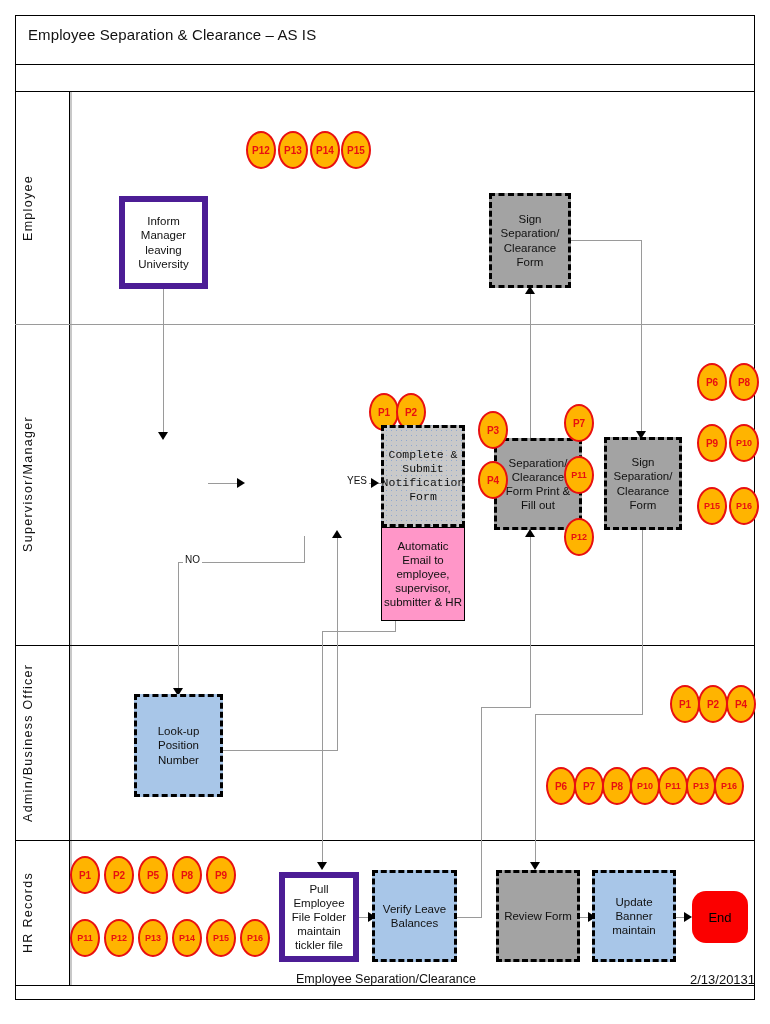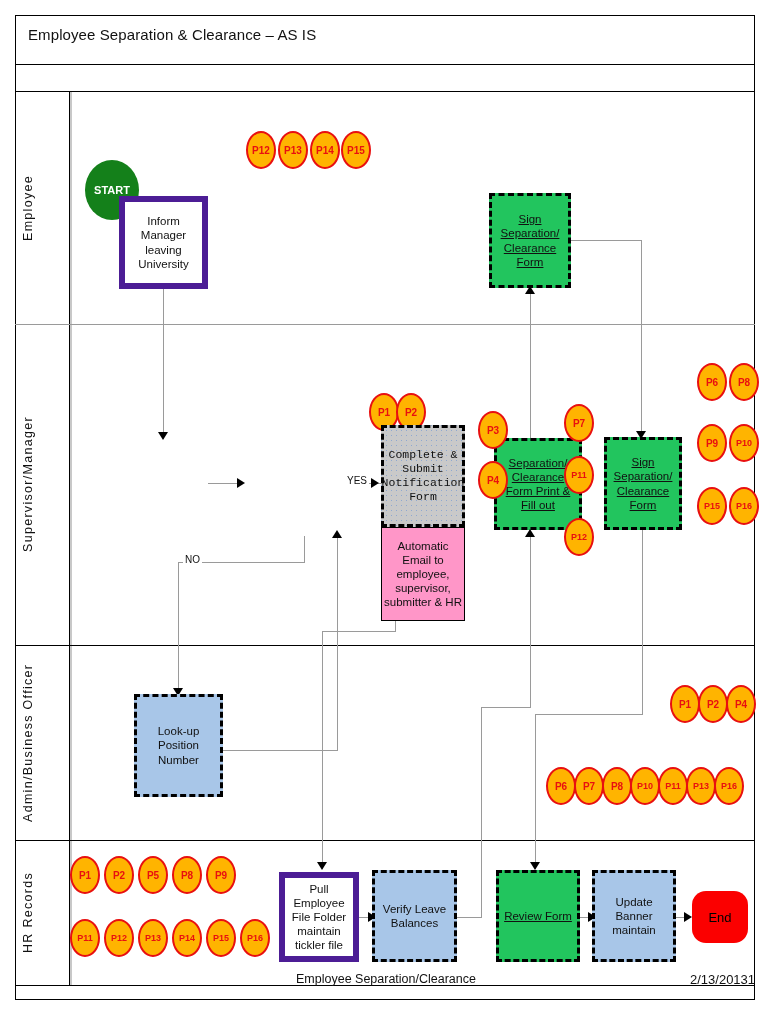--- a/index.html
+++ b/index.html
@@ -38,21 +38,21 @@
              border-left:2px solid #c8c8c8;}
 
   
   .node{position:absolute;box-sizing:border-box;display:flex;
         align-items:center;justify-content:center;text-align:center;
         font-size:11.5px;line-height:1.22;color:#111;padding:2px;}
   .node.dash{border:3px dashed #000;}
   .node.solid{border:6px solid #4c1d95;}
   .node.thin{border:1.5px solid #000;}
 
-  .fill-peach{background:#22c55e;text-decoration:underline;}
+  .fill-peach{background:#a3a3a3;}
   .fill-green{background:#C9D69B;}
   .fill-blue{background:#A8C6E8;}
   .fill-pink{background:#FF96C8;}
   .fill-white{background:#ffffff;}
   .fill-gray{background:#C9C9C9;
     background-image:radial-gradient(#8fa8cf 0.9px, transparent 1px);
     background-size:5px 5px;}
 
   
   .term{position:absolute;display:flex;align-items:center;justify-content:center;
@@ -116,21 +116,20 @@
   <div class="lane-label" style="top:92px;height:232px;">Employee</div>
   <div class="lane-label" style="top:324px;height:321px;">Supervisor/Manager</div>
   <div class="lane-label" style="top:645px;height:195px;">Admin/Business Officer</div>
   <div class="lane-label" style="top:840px;height:145px;">HR Records</div>
 
   <div class="badge" style="left:246px;top:131px;">P12</div>
   <div class="badge" style="left:278px;top:131px;">P13</div>
   <div class="badge" style="left:310px;top:131px;">P14</div>
   <div class="badge" style="left:341px;top:131px;">P15</div>
 
-  <div class="term start" style="left:85px;top:160px;width:54px;height:60px;">START</div>
 
   <div class="node solid fill-white" style="left:119px;top:196px;width:89px;height:93px;">Inform Manager leaving University</div>
 
   <div class="node dash fill-peach" style="left:489px;top:193px;width:82px;height:95px;">Sign Separation/ Clearance Form</div>
 
   <div class="conn v" style="left:163px;top:289px;height:150px;"></div>
   <div class="arrow down" style="left:158px;top:432px;"></div>
 
   <div class="conn v" style="left:530px;top:293px;height:237px;"></div>
   <div class="arrow up" style="left:525px;top:286px;"></div>

